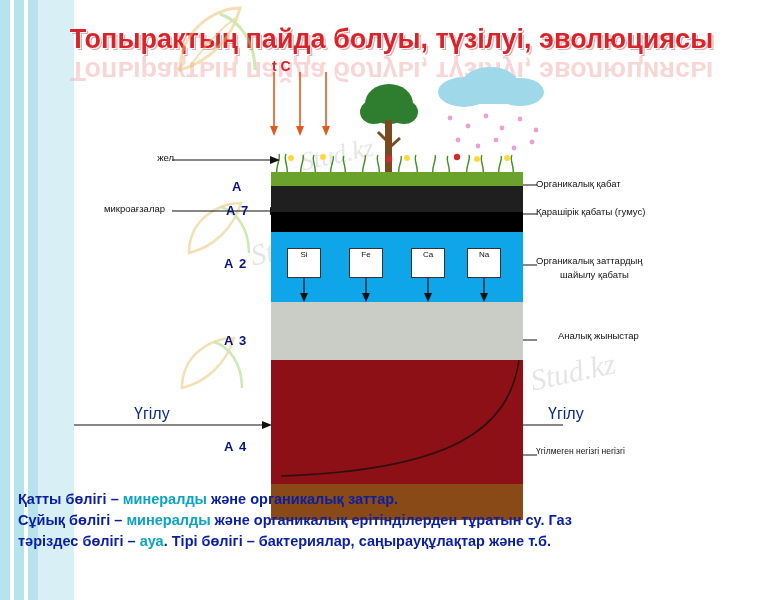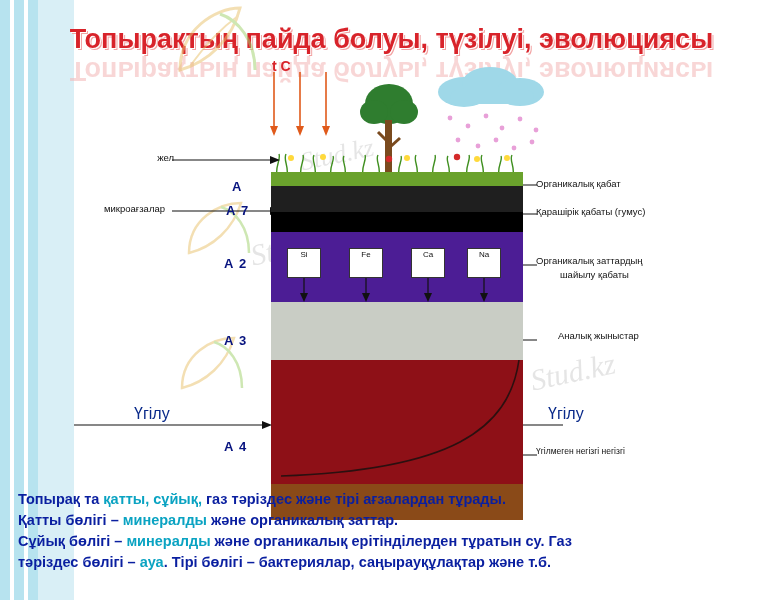--- a/index.html
+++ b/index.html
@@ -89,21 +89,21 @@
   #soil {
     position: absolute;
     left: 271px;
     top: 172px;
     width: 252px;
   }
   .layer { width: 252px; position: relative; }
   .l-grass   { height: 14px; background: #6aa22c; }
   .l-humus   { height: 26px; background: #1f1f1f; }
   .l-dark2   { height: 20px; background: #000000; }
-  .l-orange  { height: 70px; background: #4c1d95; }
+  .l-orange  { height: 70px; background: #0ea5e9; }
   .l-grey    { height: 58px; background: #c9cdc5; }
   .l-maroon  { height: 124px; background: #8e1017; }
   .l-brown   { height: 36px; background: #8a4a18; }
 
   
   .mineral {
     position: absolute;
     width: 34px;
     height: 30px;
     background: #ffffff;
@@ -361,23 +361,20 @@
   </svg>
   <div class="lbl" style="left:558px; top:330px;">Аналық жыныстар</div>
 
   <svg class="abs" style="left:523px; top:452px;" width="14" height="6" viewBox="0 0 14 6">
     <line x1="0" y1="3" x2="14" y2="3" stroke="#111" stroke-width="1"></line>
   </svg>
   <div class="lbl" style="left:536px; top:446px; font-size:8.5px;">Үгілмеген негізгі негізгі</div>
 
   <div id="caption">
     <div>
-      <span>Топырақ та </span><span class="hl">қатты, сұйық,</span><span> газ тәріздес және тірі ағзалардан тұрады.</span>
-    </div>
-    <div>
       <span>Қатты бөлігі – </span><span class="hl">минералды</span><span> және органикалық заттар.</span>
     </div>
     <div>
       <span>Сұйық бөлігі – </span><span class="hl">минералды</span><span> және органикалық ерітінділерден тұратын су. Газ</span>
     </div>
     <div>
       <span>тәріздес бөлігі – </span><span class="hl">ауа</span><span>. Тірі бөлігі – бактериялар, саңырауқұлақтар және т.б.</span>
     </div>
   </div>
 

